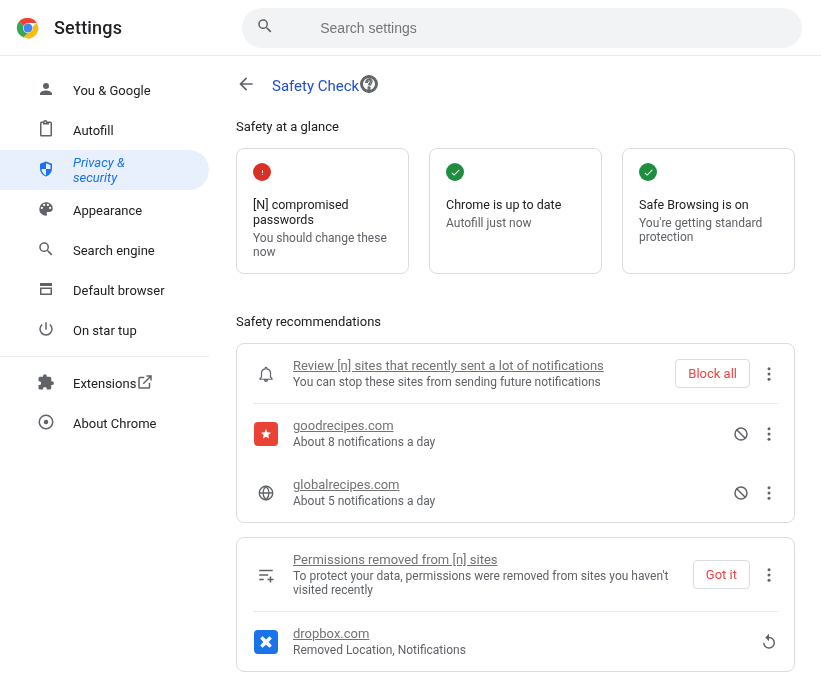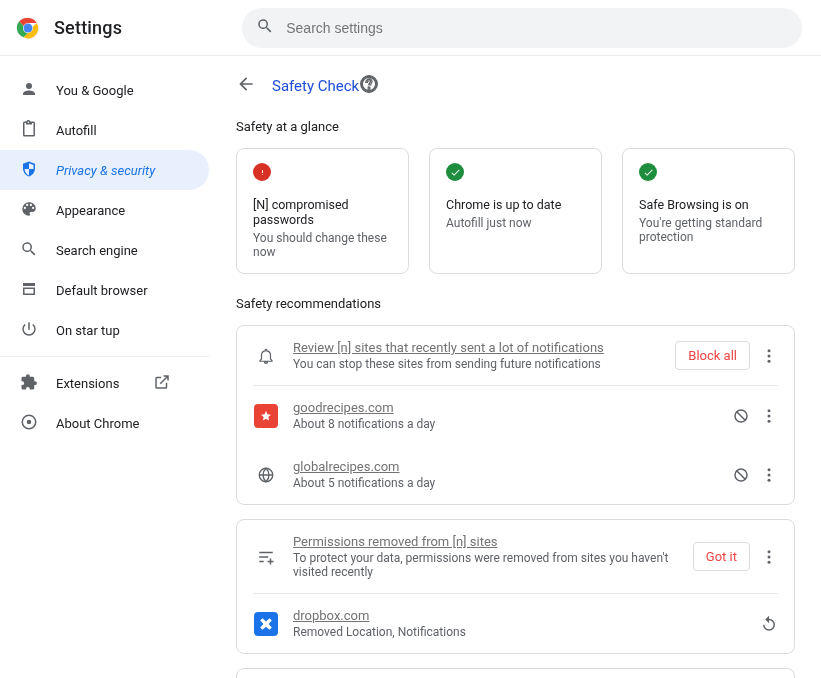--- a/index.html
+++ b/index.html
@@ -1,41 +1,41 @@
 <!DOCTYPE html>
 <html><head>
 <meta charset="utf-8">
 <style>
   * { box-sizing: border-box; margin: 0; padding: 0; }
   body { font-family: Roboto, Arial, sans-serif; background: #fff; color: #202124; font-size: 13px; width: 821px; }
   
   .hdr { display:flex; align-items:center; padding: 8px 16px; height:56px; border-bottom:1px solid #ebebeb; }
   .logo { width:24px;height:24px; margin-right:14px;}
   .hdr-title { font-size:18px; letter-spacing:.2px; color:#202124; font-weight:500;}
-  .search-wrap { flex:1; margin-left:120px; max-width:560px; background:#f1f3f4; border-radius:20px; display:flex; align-items:center; padding:0 14px; height:40px;}
+  .search-wrap { flex:1; margin-left:120px; max-width:560px; background:#f1f3f4; border-radius:20px; display:flex; align-items:center; padding:0 14px; height:40px;gap:34px;}
   .search-wrap svg{ width:18px;height:18px; fill:#5f6368; margin-right:12px;}
   .search-wrap input{ border:none;background:transparent;outline:none;font-size:14px;color:#5f6368;width:100%;}
   
   .main { display:flex; }
   .sidebar{ width:210px; padding:14px 0; border-right:1px solid transparent;}
-  .nav-item{ display:flex;align-items:center; height:40px; padding:0 20px; border-radius:0 20px 20px 0; cursor:pointer; color:#202124; font-size:13px;}
+  .nav-item{ display:flex;align-items:center; height:40px; padding:0 37px; border-radius:0 20px 20px 0; cursor:pointer; color:#202124; font-size:13px;}
   .nav-item svg{ width:18px;height:18px; fill:#5f6368; margin-right:18px;}
   .nav-item.active{ background:#e8f0fe; color:#1a73e8;font-style:italic;}
   .nav-item.active svg{ fill:#1a73e8;}
   .nav-sep{ height:1px;background:#ebebeb;margin:6px 0;}
   .nav-item .trail{margin-left:auto;}
   
   .content{ flex:1; padding:18px 26px;}
   .content-hdr{ display:flex;align-items:center; margin-bottom:22px;}
   .content-hdr .back{ width:20px;height:20px; fill:#5f6368; margin-right:16px; cursor:pointer;}
   .content-hdr .ttl{ font-size:15px; color:#1d4ed8;}
   .content-hdr .help{ margin-left:auto; width:20px;height:20px; fill:#5f6368; cursor:pointer;}
   .sec-label{ font-size:13px;color:#202124; margin:6px 0 14px 0;}
   
-  .cards{ display:flex; gap:20px; margin-bottom:22px;}
+  .cards{ display:flex; gap:20px; margin-bottom:40px;}
   .card{ flex:1; border:1px solid #dadce0; border-radius:8px; padding:14px 16px;}
   .dot{ width:18px;height:18px;border-radius:50%; display:flex;align-items:center;justify-content:center; margin-bottom:16px;}
   .dot svg{ width:11px;height:11px; }
   .dot.red{background:#d93025;} .dot.red svg{fill:#fff;}
   .dot.green{background:#1e8e3e;} .dot.green svg{fill:#fff;}
   .card .t1{ font-size:12.5px; color:#202124; margin-bottom:4px;}
   .card .t2{ font-size:12px; color:#5f6368;}
   
   .panel{ border:1px solid #dadce0; border-radius:8px; margin-bottom:14px;}
   .row{ display:flex; align-items:center; padding:14px 16px; position:relative;}

